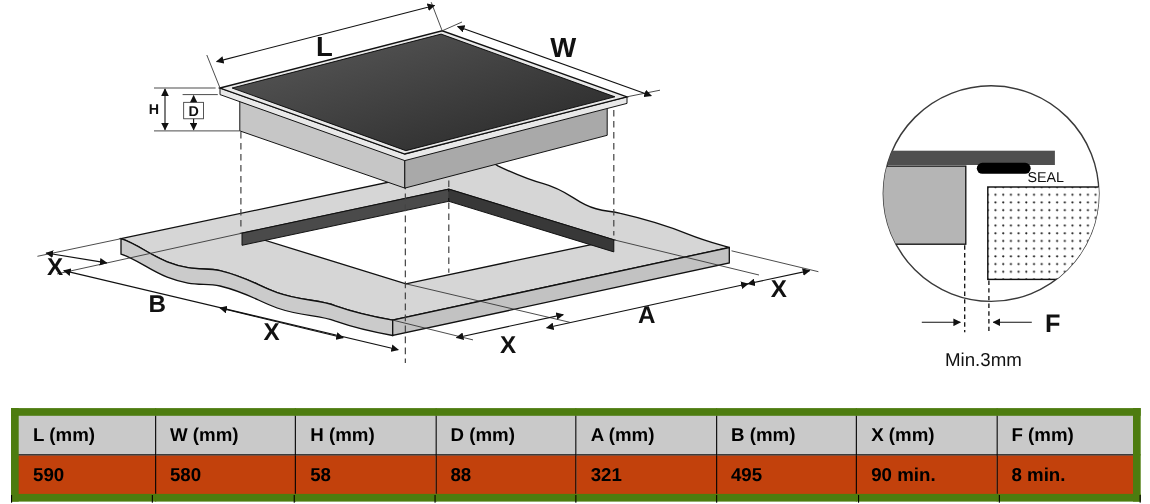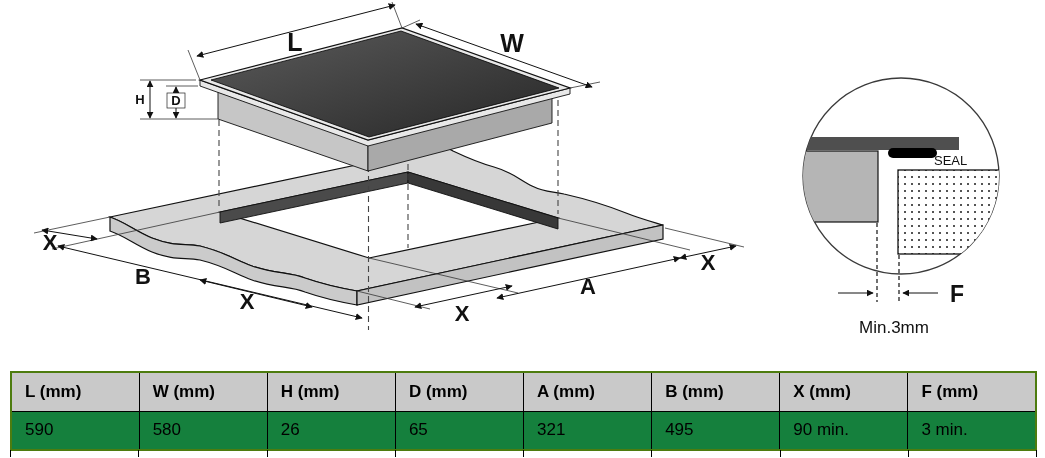--- a/index.html
+++ b/index.html
@@ -15,26 +15,26 @@
   .detail-min{font-size:17px;}
   .dim-line{stroke:#111;stroke-width:1;fill:none;}
   .ext-line{stroke:#333;stroke-width:0.8;fill:none;}
   .proj-dash{stroke:#444;stroke-width:1.1;stroke-dasharray:6 4;fill:none;}
   .det-dash{stroke:#111;stroke-width:1.2;stroke-dasharray:4 3;fill:none;}
   .outline{stroke:#111;stroke-width:1.2;}
   .thin-outline{stroke:#111;stroke-width:0.9;}
 
   #dim-table{position:absolute;left:10px;top:371px;width:1027px;
              border-collapse:collapse;table-layout:fixed;
-             border:2px solid #4d7c0f;}
+             border:7px solid #4d7c0f;}
   #dim-table th,#dim-table td{border:1.5px solid #000;height:39px;
              padding:0 0 0 13px;text-align:left;vertical-align:middle;
              font-size:17px;white-space:nowrap;box-sizing:border-box;}
   #dim-table th{background:#c9c9c9;font-weight:bold;}
-  #dim-table td{background:#15803d;font-weight:normal;}
+  #dim-table td{background:#c2410c;font-weight:bold;}
   #stub-table{position:absolute;left:10px;top:449.5px;width:1027px;height:7px;
              border-collapse:collapse;table-layout:fixed;}
   #stub-table td{border-left:1.5px solid #000;border-right:1.5px solid #000;
              border-top:none;border-bottom:none;height:7px;padding:0;}
 </style>
 </head>
 <body>
 
 <div id="page">
 
@@ -191,26 +191,26 @@
     <th>H (mm)</th>
     <th>D (mm)</th>
     <th>A (mm)</th>
     <th>B (mm)</th>
     <th>X (mm)</th>
     <th>F (mm)</th>
   </tr>
   <tr>
     <td>590</td>
     <td>580</td>
-    <td>26</td>
-    <td>65</td>
+    <td>58</td>
+    <td>88</td>
     <td>321</td>
     <td>495</td>
     <td>90 min.</td>
-    <td>3 min.</td>
+    <td>8 min.</td>
   </tr>
   </tbody>
 </table>
 
 <table id="stub-table">
   <tbody>
   <tr>
     <td></td>
           <td></td>
     <td></td>

